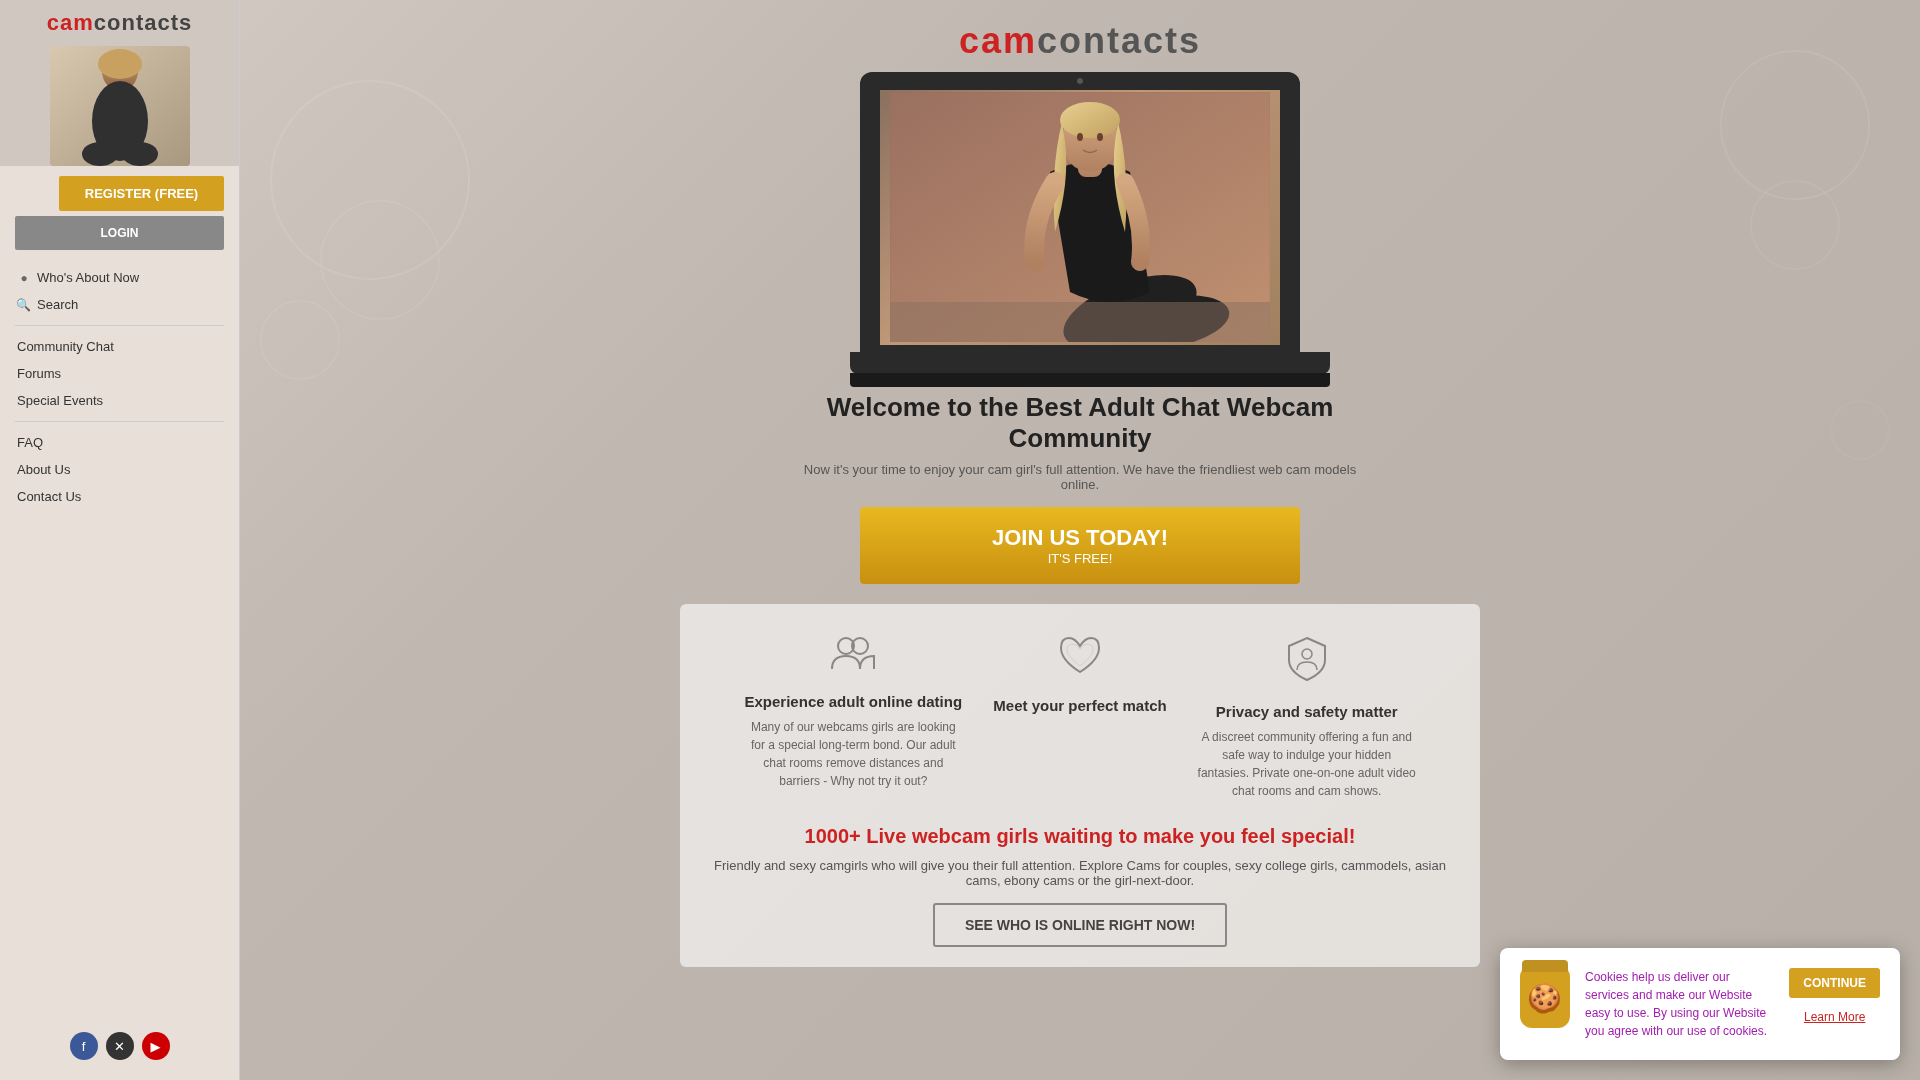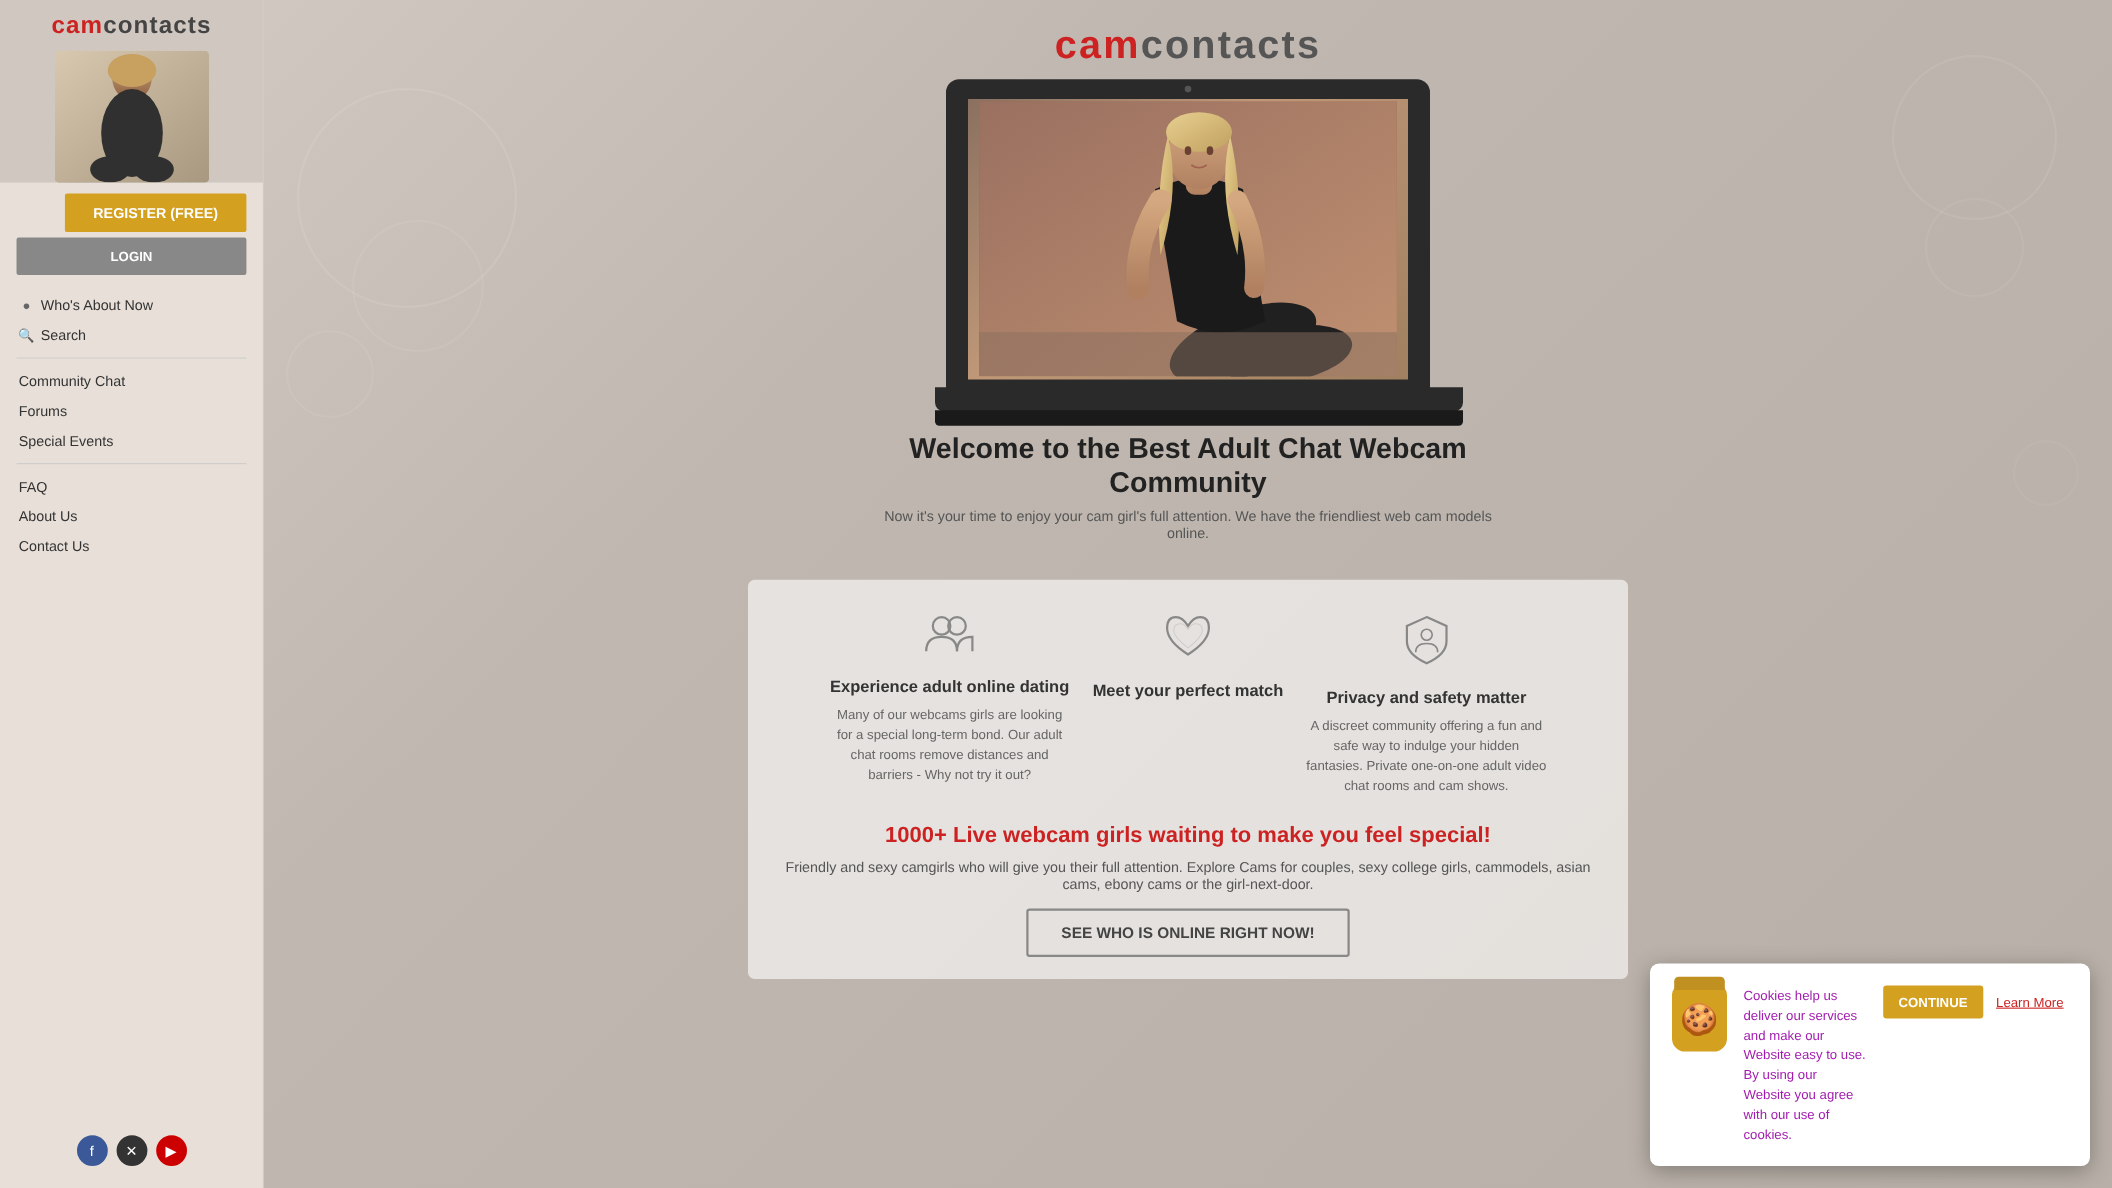--- a/index.html
+++ b/index.html
@@ -267,21 +267,21 @@
     .features-section {
       background: rgba(255,255,255,0.6);
       border-radius: 6px;
       padding: 30px 20px 20px 20px;
       margin: 20px auto;
       max-width: 800px;
       width: 800px;
     }
     .features-grid {
       display: flex;
-      gap: 20px;
+      gap: 30px;
       justify-content: center;
       margin-bottom: 25px;
     }
     .feature-item {
       text-align: center;
       max-width: 220px;
     }
     .feature-icon {
       font-size: 36px;
       color: #888;
@@ -362,21 +362,21 @@
       border-radius: 4px 4px 0 0;
     }
     .cookie-text {
       flex: 1;
       font-size: 12px;
       color: #a21caf;
       line-height: 1.5;
     }
     .cookie-buttons {
       display: flex;
-      flex-direction: row;
+      flex-direction: column;
       gap: 8px;
       min-width: 90px;
     }
     .btn-continue {
       background: #d4a020;
       color: #fff;
       border: none;
       padding: 8px 14px;
       font-size: 12px;
       font-weight: bold;
@@ -535,20 +535,24 @@
         </svg>
       </div>
     </div>
     <div class="laptop-base"></div>
     <div class="laptop-foot"></div>
   </div>
 
   <div class="welcome-section">
     <h1 class="welcome-title">Welcome to the Best Adult Chat Webcam Community</h1>
     <p class="welcome-subtitle">Now it's your time to enjoy your cam girl's full attention. We have the friendliest web cam models online.</p>
+    <button class="join-btn">
+      <span>JOIN US TODAY!</span>
+      <span class="join-btn-sub">IT'S FREE!</span>
+    </button>
   </div>
 
   <div class="features-section">
     <div class="features-grid">
 
       <div class="feature-item">
         <div class="feature-icon">
           <svg width="50" height="40" viewBox="0 0 50 40">
             <circle cx="18" cy="12" r="8" fill="none" stroke="#888" stroke-width="2"></circle>
             <circle cx="32" cy="12" r="8" fill="none" stroke="#888" stroke-width="2"></circle>

